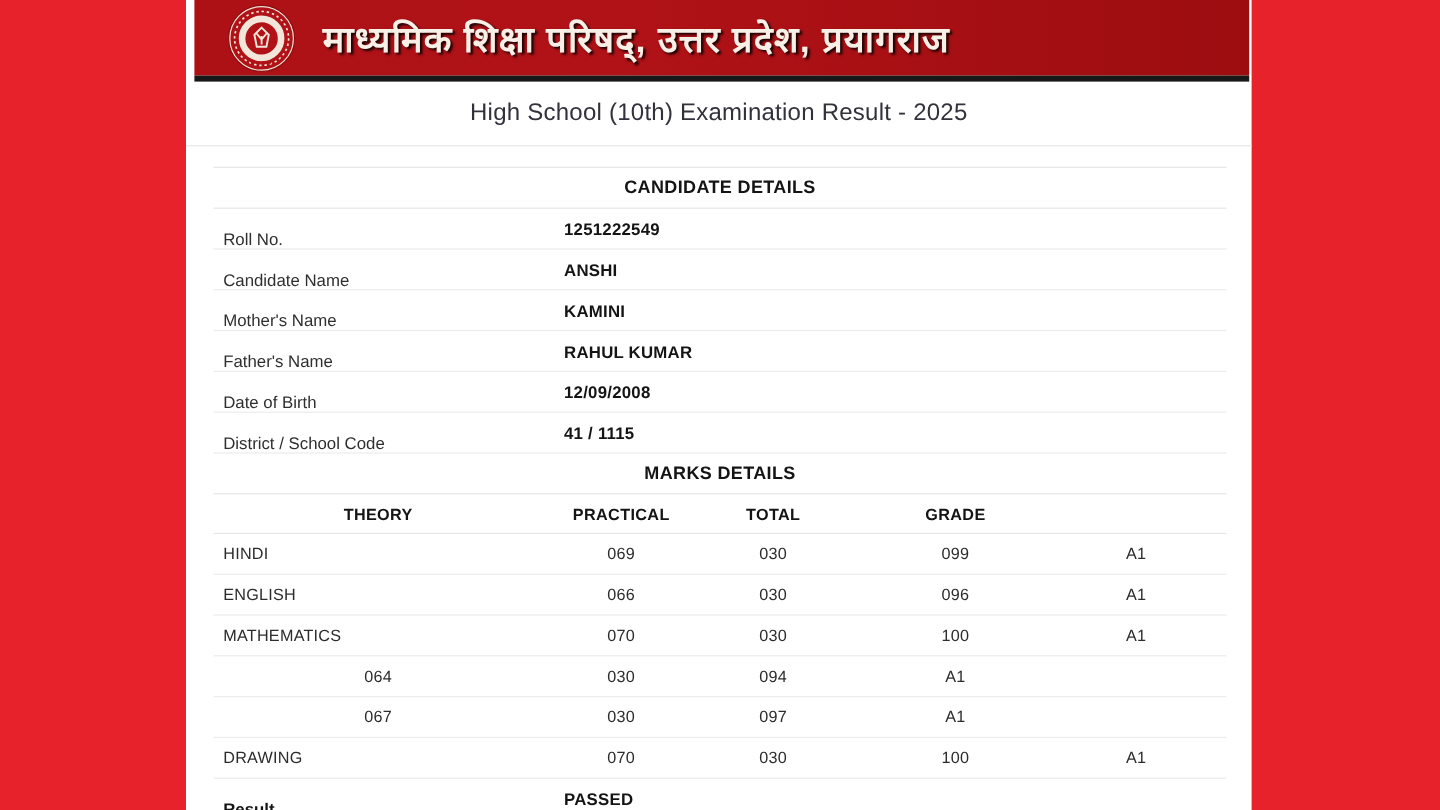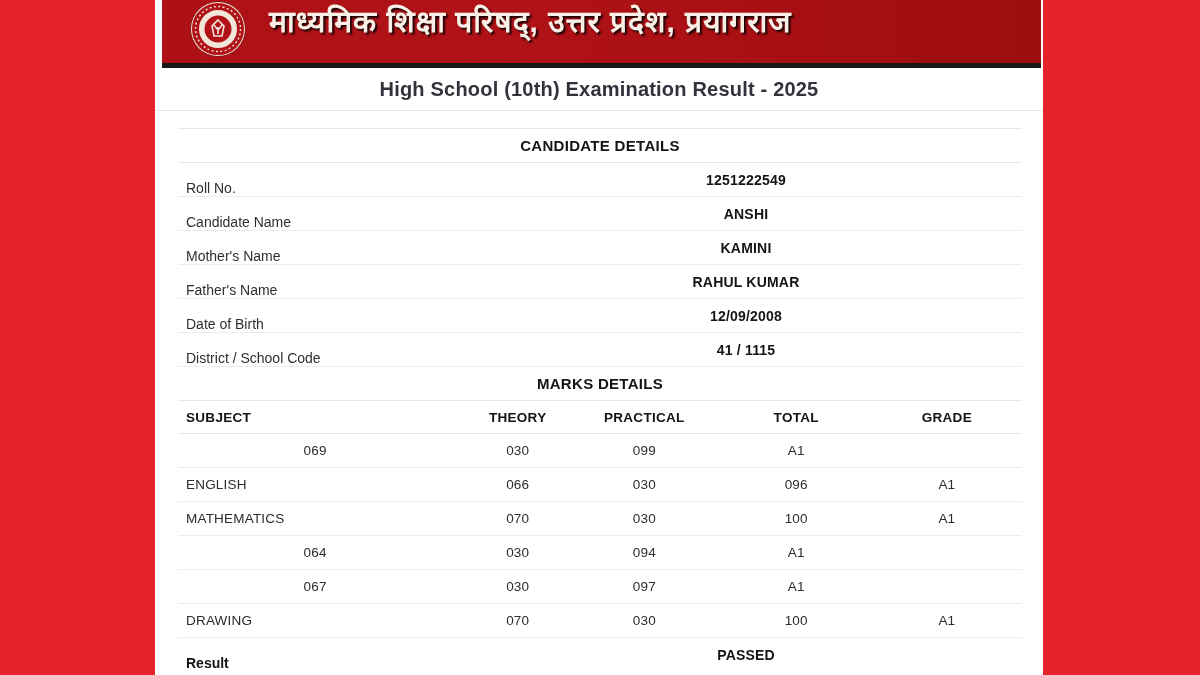--- a/index.html
+++ b/index.html
@@ -12,37 +12,37 @@
     position: absolute; left: 155px; top: 0;
     width: 888px; height: 675px;
     background: #ffffff;
   }
   
   .banner {
     height: 68px;
     margin: 0 2px 0 7px;
     background: linear-gradient(90deg, #ad1116 0%, var(--banner_bg, #b01217) 40%, #9d0d10 100%);
     border-bottom: 5px solid var(--banner_border, #181818);
-    display: flex; 
+    display: flex; align-items: center;
   }
   .logo-wrap { margin-left: 27px; width: 58px; height: 58px; flex: 0 0 auto; }
   .banner-title {
     margin-left: 22px;
     font-size: 30px; font-weight: bold;
     color: var(--text_light, #f8efe6);
     text-shadow: 2px 2px 2px rgba(0,0,0,0.85);
     letter-spacing: 1px;
     white-space: nowrap;
   }
   
   .title-strip {
-    height: 43px;
+    height: 54px;
     border-bottom: 1px solid var(--divider, #e7e7e7);
     display: flex; align-items: center; justify-content: center;
-    font-size: 20px; font-weight: 700; color: #32323c;
+    font-size: 20px; font-weight: 400; color: #32323c;
     letter-spacing: 0.2px;
   }
   
   .content {
     margin: 17px 21px 0 23px;
     border-top: 1px solid var(--divider, #e7e7e7);
   }
   .section-header {
     height: 34px;
     border-bottom: 1px solid var(--divider, #e7e7e7);
@@ -58,21 +58,20 @@
     grid-template-columns: 34.6% 1fr;
     align-items: center;
   }
   .detail-label {
     padding-left: 8px;
     font-size: 14px; color: var(--label_color, #2f2f2f); margin-top: 16px;
   }
   .detail-value {
     font-size: 14px; font-weight: bold; color: var(--value_color, #141414);
     letter-spacing: 0.2px;
-    text-align: center;
   }
   .detail-label.bold { font-weight: bold; color: #141414; }
   
   .marks-grid {
     display: grid;
     grid-template-columns: 32.5% 15.5% 14.5% 21.5% 14.2%;
     align-items: center;
   }
   .marks-head {
     height: 33px;
@@ -136,28 +135,28 @@
       <div class="detail-value">12/09/2008</div>
     </div>
     <div class="detail-row">
       <div class="detail-label">District / School Code</div>
       <div class="detail-value">41 / 1115</div>
     </div>
 
     <div class="section-header">MARKS DETAILS</div>
 
     <div class="marks-grid marks-head">
-      <div class="cell-subject">SUBJECT</div>
       <div class="cell-center">THEORY</div>
       <div class="cell-center">PRACTICAL</div>
       <div class="cell-center">TOTAL</div>
       <div class="cell-center">GRADE</div>
     </div>
 
     <div class="marks-grid marks-row">
+      <div class="cell-subject">HINDI</div>
       <div class="cell-center">069</div>
       <div class="cell-center">030</div>
       <div class="cell-center">099</div>
       <div class="cell-center">A1</div>
     </div>
     <div class="marks-grid marks-row">
       <div class="cell-subject">ENGLISH</div>
       <div class="cell-center">066</div>
       <div class="cell-center">030</div>
       <div class="cell-center">096</div>

